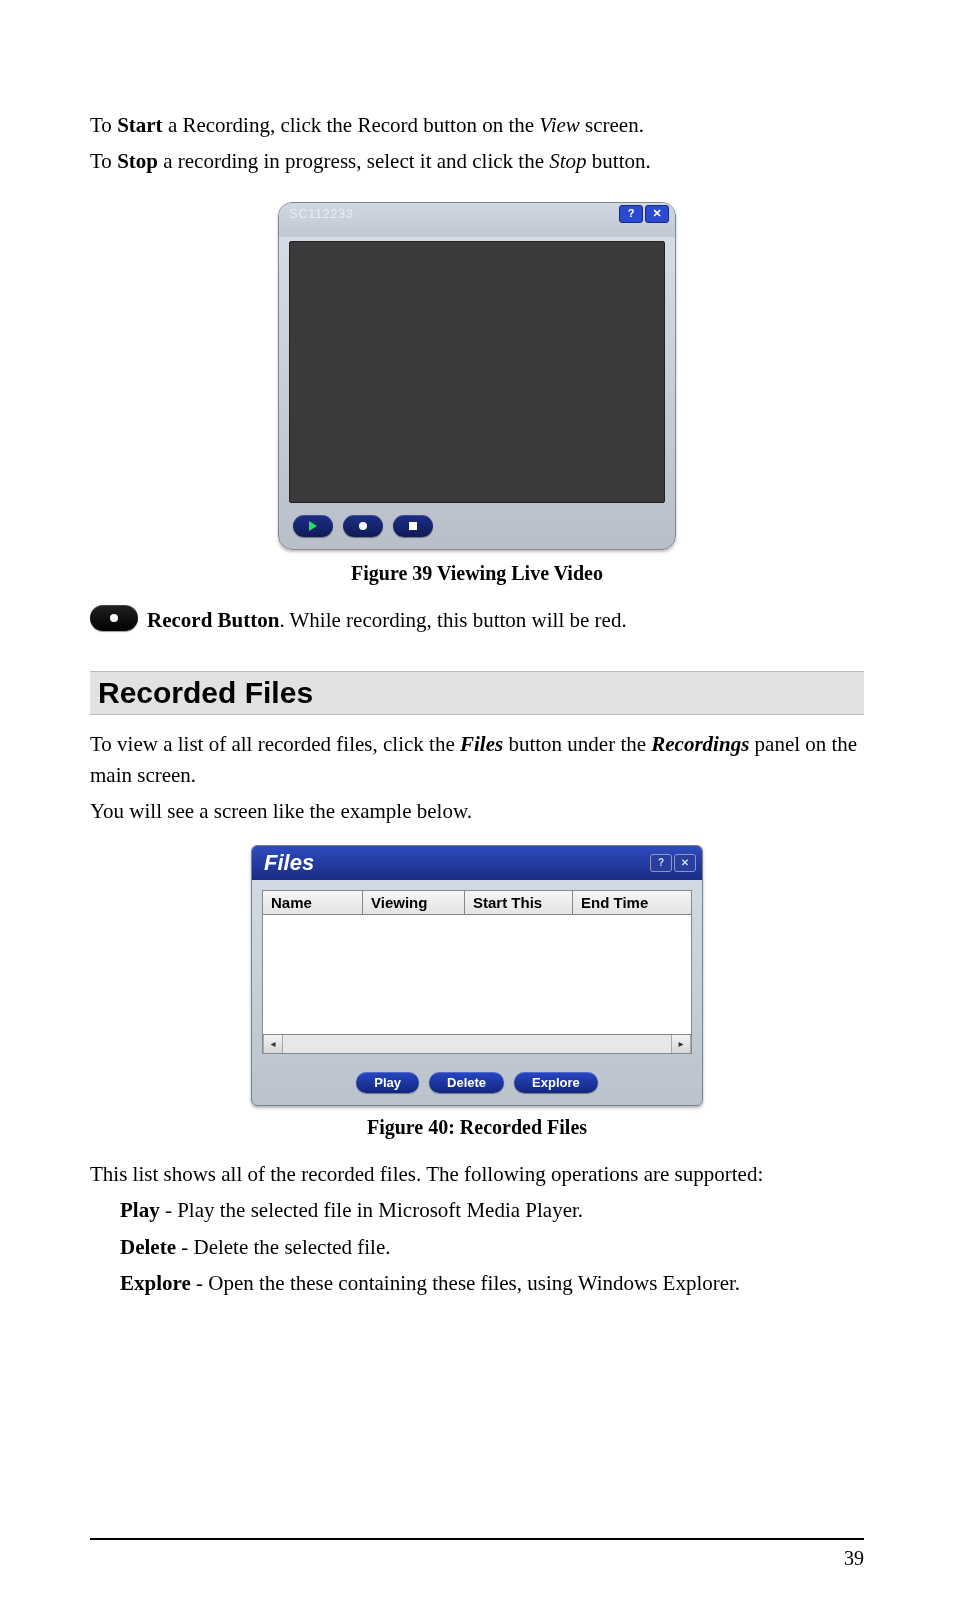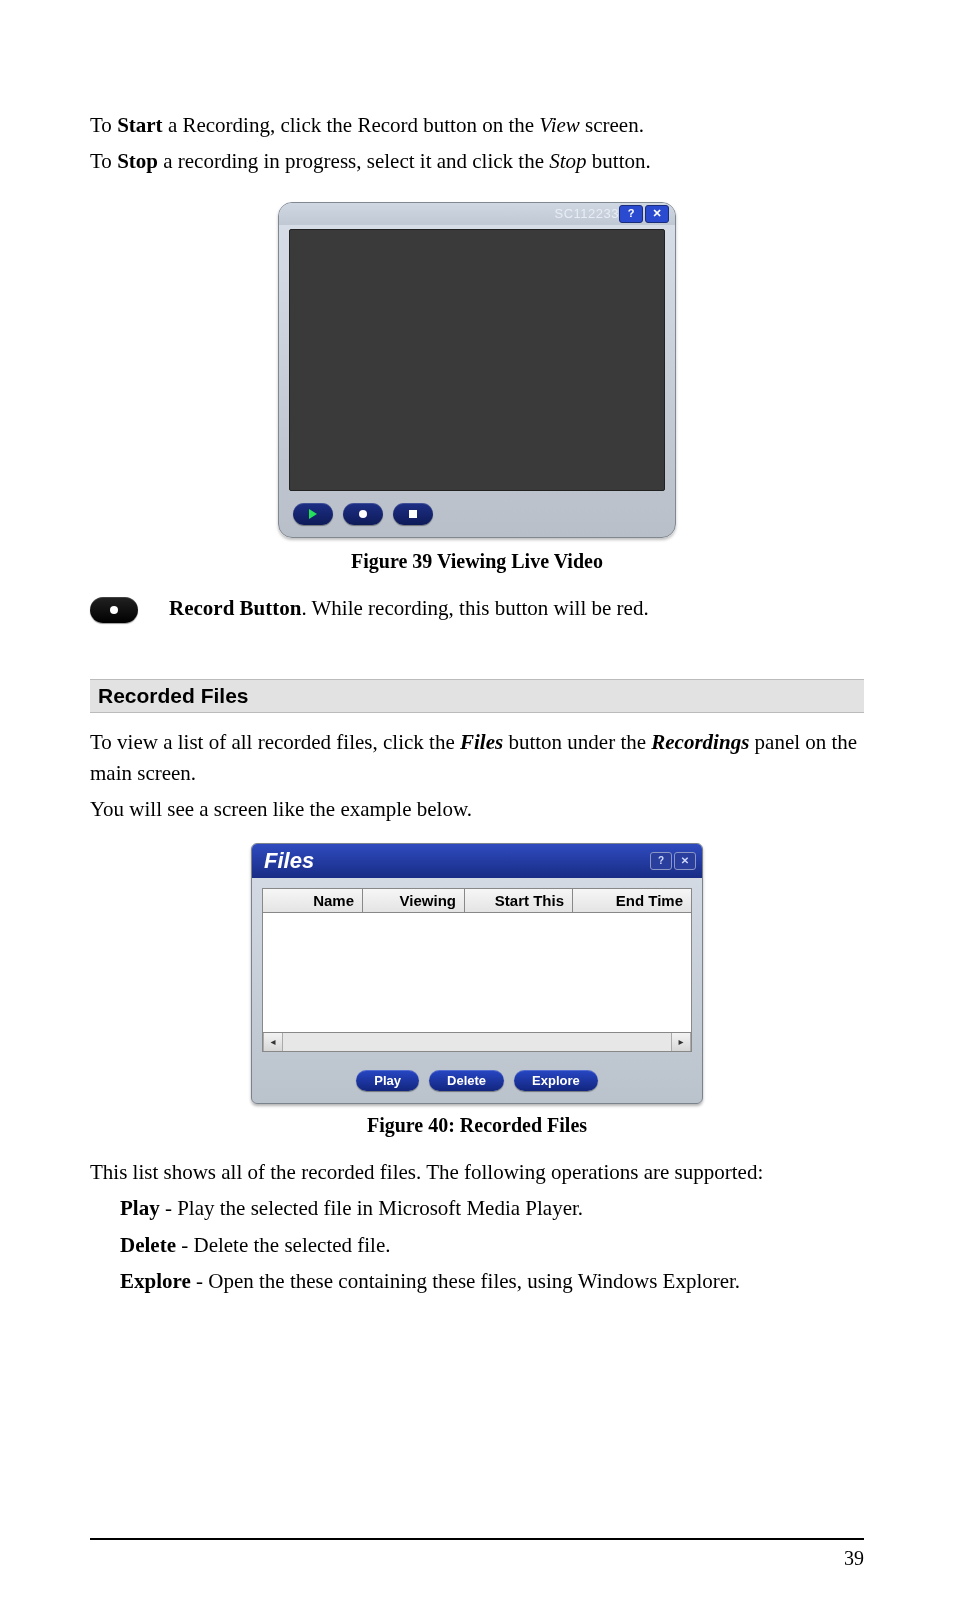--- a/index.html
+++ b/index.html
@@ -33,22 +33,22 @@
     border: 1px solid #808890;
     border-radius: 14px;
     box-shadow: 0 2px 3px rgba(0,0,0,0.25);
     padding: 0;
     overflow: hidden;
   }
   .viewer-titlebar {
     height: 22px;
     display: flex;
     align-items: center;
-    justify-content: flex-end;
-    padding: 0 6px 0 10px;
+    justify-content: space-between;
+    padding: 0 6px 12px 10px;
     background: linear-gradient(#cfd7e2, #c0c8d4);
   }
   .viewer-title {
     color: #e8edf5;
     font-family: Arial, sans-serif;
     font-size: 13px;
     letter-spacing: 0.5px;
   }
   .viewer-title-icons { display:flex; gap:2px; }
   .mini-btn {
@@ -96,35 +96,35 @@
   .caption {
     text-align:center;
     font-weight:bold;
     font-size: 20px;
     margin: 10px 0 20px 0;
   }
 
   
   .record-row {
     display:flex;
-    align-items:flex-end;
-    gap: 31px;
-    margin: 2px 0 56px 0;
+    align-items:flex-start;
+    gap: 9px;
+    margin: 2px 0 36px 0;
   }
   .record-btn-img {
     width: 48px; height:26px;
     border-radius: 14px;
   }
 
   
   .section-head {
     background: #e2e2e2;
     font-family: Arial, Helvetica, sans-serif;
     font-weight: bold;
-    font-size: 21px;
+    font-size: 30px;
     padding: 4px 8px;
     border-top: 1px solid #bbb;
     border-bottom: 1px solid #bbb;
     margin: 0 0 14px 0;
   }
 
   
   .files-window {
     width: 450px;
     margin: 18px auto 10px auto;
@@ -171,21 +171,20 @@
     font-size: 15px;
     font-weight: bold;
     color:#000;
   }
   .fh-cell {
     border-right:1px solid #888;
     border-bottom:1px solid #888;
     padding: 3px 8px;
     background: linear-gradient(#f6f6f6,#e4e4e4);
     box-sizing:border-box;
-    text-align:right;
   }
   .fh-name { width: 100px; }
   .fh-camera { width: 102px; }
   .fh-start { width: 108px; }
   .fh-end { flex:1; border-right:none; }
   .files-scrollbar {
     height: 18px;
     background:#e7e7e7;
     border:1px solid #888;
     border-top:none;

